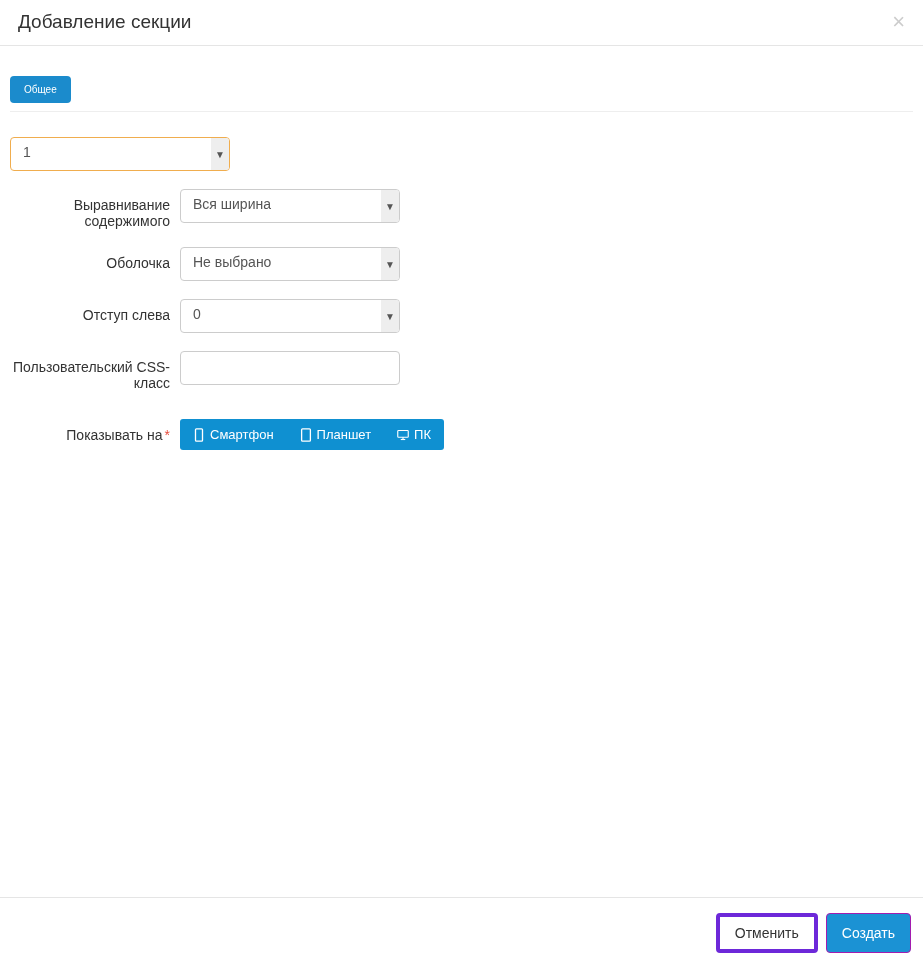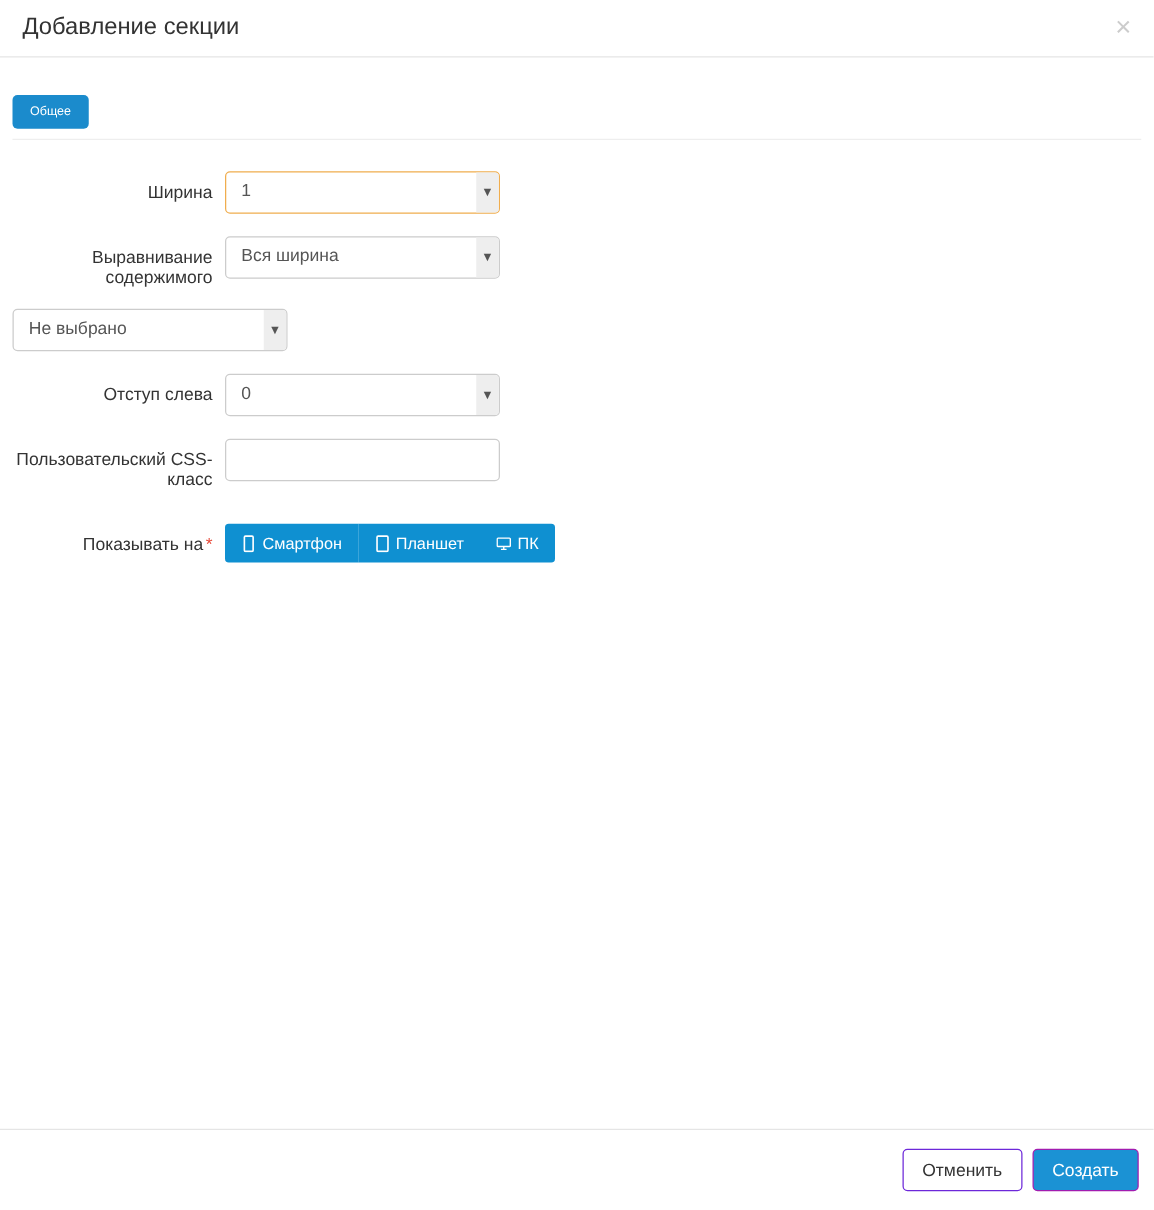--- a/index.html
+++ b/index.html
@@ -155,21 +155,21 @@
       gap: 8px;
     }
     .btn {
       padding: 8px 15px;
       border-radius: 4px;
       font-size: 14px;
       cursor: pointer;
     }
     .btn-default {
       background: #fff;
-      border: 1px solid #6d28d9;
+      border: 4px solid #6d28d9;
       color: #333;
     }
     .btn-primary {
       background: #1b92d4;
       border: 1px solid #a21caf;
       color: #fff;
     }
   </style>
 </head>
 <body>
@@ -180,36 +180,36 @@
 </div>
 
 <div class="modal-body">
   <div class="tabs">
     <div class="tab">Общее</div>
   </div>
 
   <div class="form-section">
 
     <div class="form-row">
-      <label class="form-label">Ширина</label>
       <div class="select-wrap">
         <div class="select active">1</div>
         <div class="select-arrow">▼</div>
       </div>
     </div>
 
     <div class="form-row">
       <label class="form-label">Выравнивание содержимого</label>
       <div class="select-wrap">
         <div class="select">Вся ширина</div>
         <div class="select-arrow">▼</div>
       </div>
     </div>
 
     <div class="form-row" style="margin-top:18px">
+      <label class="form-label">Оболочка</label>
       <div class="select-wrap">
         <div class="select">Не выбрано</div>
         <div class="select-arrow">▼</div>
       </div>
     </div>
 
     <div class="form-row">
       <label class="form-label">Отступ слева</label>
       <div class="select-wrap">
         <div class="select">0</div>

